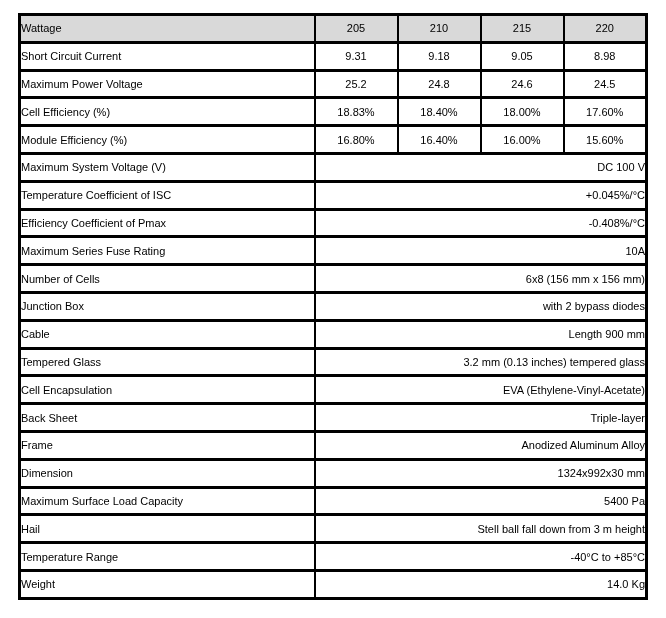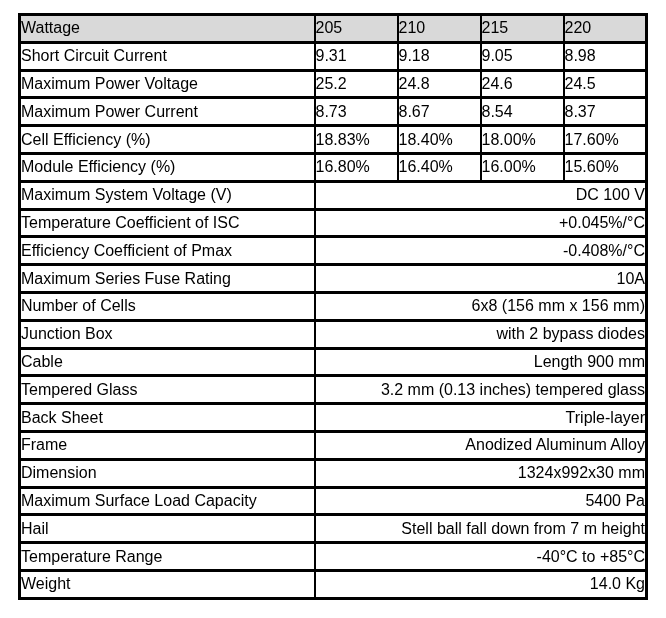--- a/index.html
+++ b/index.html
@@ -19,38 +19,38 @@
   }
   table.spec {
     position: absolute;
     left: 18px;
     top: 13px;
     width: 627px;
     height: 587px;
     border-collapse: collapse;
     table-layout: fixed;
     border: 3px solid #000000;
-    font-size: 16px;
+    font-size: 11px;
     color: #000000;
   }
   table.spec td {
     border: 2px solid #000000;
     border-top-width: 3px;
     border-bottom-width: 3px;
     padding: 0;
     vertical-align: middle;
     overflow: hidden;
     white-space: nowrap;
   }
   td.lbl {
     text-align: left;
     padding-left: 4px;
   }
   td.num {
-    text-align: left;
+    text-align: center;
     padding-right: 4px;
   }
   td.merged {
     text-align: right;
   }
   tr.hdr td {
     background: #d9d9d9;
   }
 </style>
 </head>
@@ -79,27 +79,20 @@
         <td class="num">9.18</td>
         <td class="num">9.05</td>
         <td class="num">8.98</td>
       </tr>
       <tr>
         <td class="lbl">Maximum Power Voltage</td>
         <td class="num">25.2</td>
         <td class="num">24.8</td>
         <td class="num">24.6</td>
         <td class="num">24.5</td>
-      </tr>
-      <tr>
-        <td class="lbl">Maximum Power Current</td>
-        <td class="num">8.73</td>
-        <td class="num">8.67</td>
-        <td class="num">8.54</td>
-        <td class="num">8.37</td>
       </tr>
       <tr>
         <td class="lbl">Cell Efficiency (%)</td>
         <td class="num">18.83%</td>
         <td class="num">18.40%</td>
         <td class="num">18.00%</td>
         <td class="num">17.60%</td>
       </tr>
       <tr>
         <td class="lbl">Module Efficiency (%)</td>
@@ -134,38 +127,42 @@
       </tr>
       <tr>
         <td class="lbl">Cable</td>
         <td class="merged" colspan="4">Length 900 mm</td>
       </tr>
       <tr>
         <td class="lbl">Tempered Glass</td>
         <td class="merged" colspan="4">3.2 mm (0.13 inches) tempered glass</td>
       </tr>
       <tr>
+        <td class="lbl">Cell Encapsulation</td>
+        <td class="merged" colspan="4">EVA (Ethylene-Vinyl-Acetate)</td>
+      </tr>
+      <tr>
         <td class="lbl">Back Sheet</td>
         <td class="merged" colspan="4">Triple-layer</td>
       </tr>
       <tr>
         <td class="lbl">Frame</td>
         <td class="merged" colspan="4">Anodized Aluminum Alloy</td>
       </tr>
       <tr>
         <td class="lbl">Dimension</td>
         <td class="merged" colspan="4">1324x992x30 mm</td>
       </tr>
       <tr>
         <td class="lbl">Maximum Surface Load Capacity</td>
         <td class="merged" colspan="4">5400 Pa</td>
       </tr>
       <tr>
         <td class="lbl">Hail</td>
-        <td class="merged" colspan="4">Stell ball fall down from 7 m height</td>
+        <td class="merged" colspan="4">Stell ball fall down from 3 m height</td>
       </tr>
       <tr>
         <td class="lbl">Temperature Range</td>
         <td class="merged" colspan="4">-40°C to +85°C</td>
       </tr>
       <tr>
         <td class="lbl">Weight</td>
         <td class="merged" colspan="4">14.0 Kg</td>
       </tr>
     </tbody>

